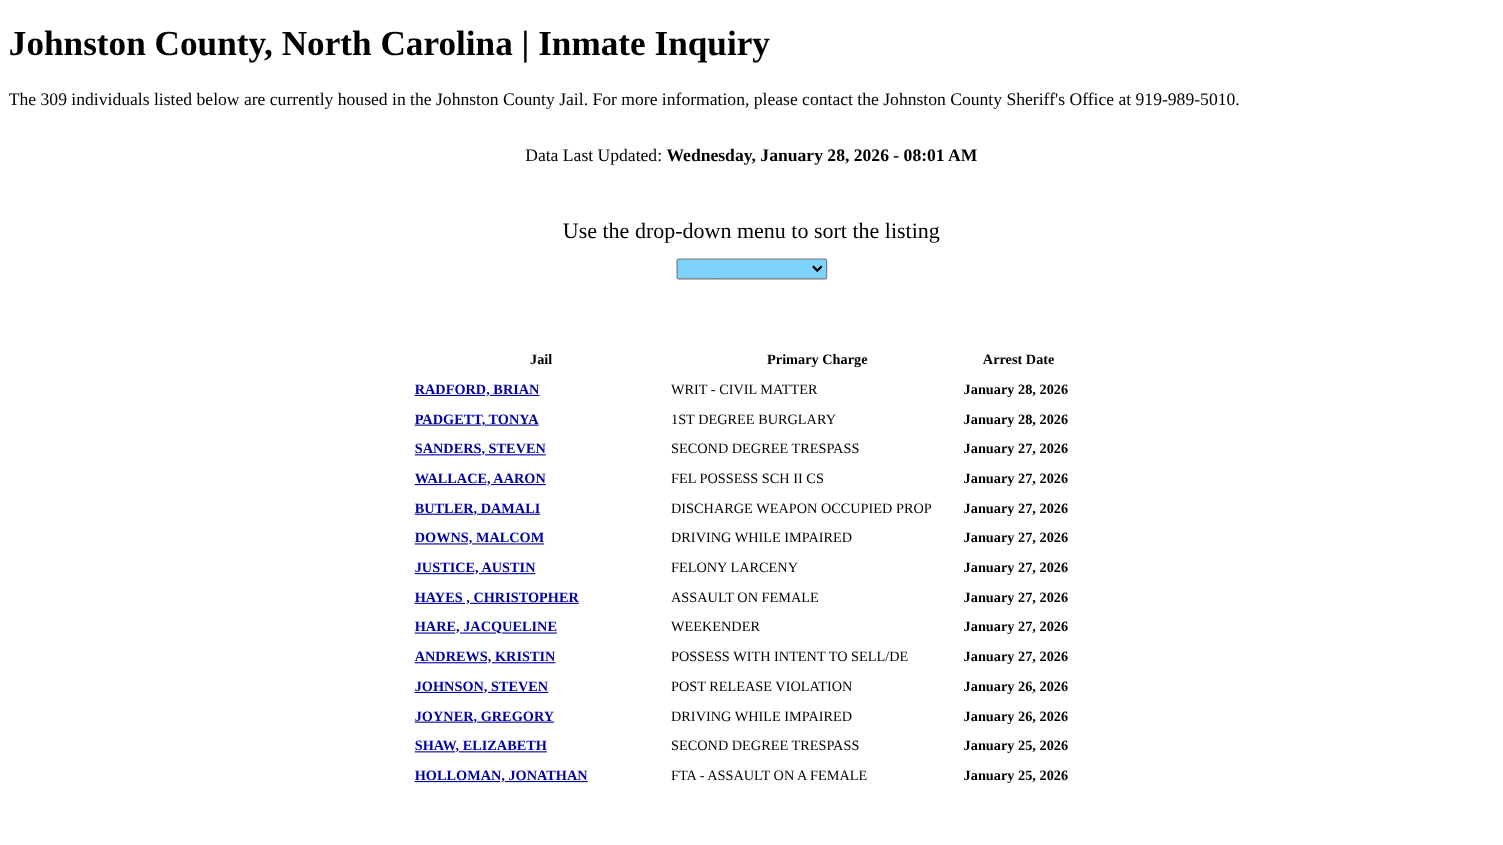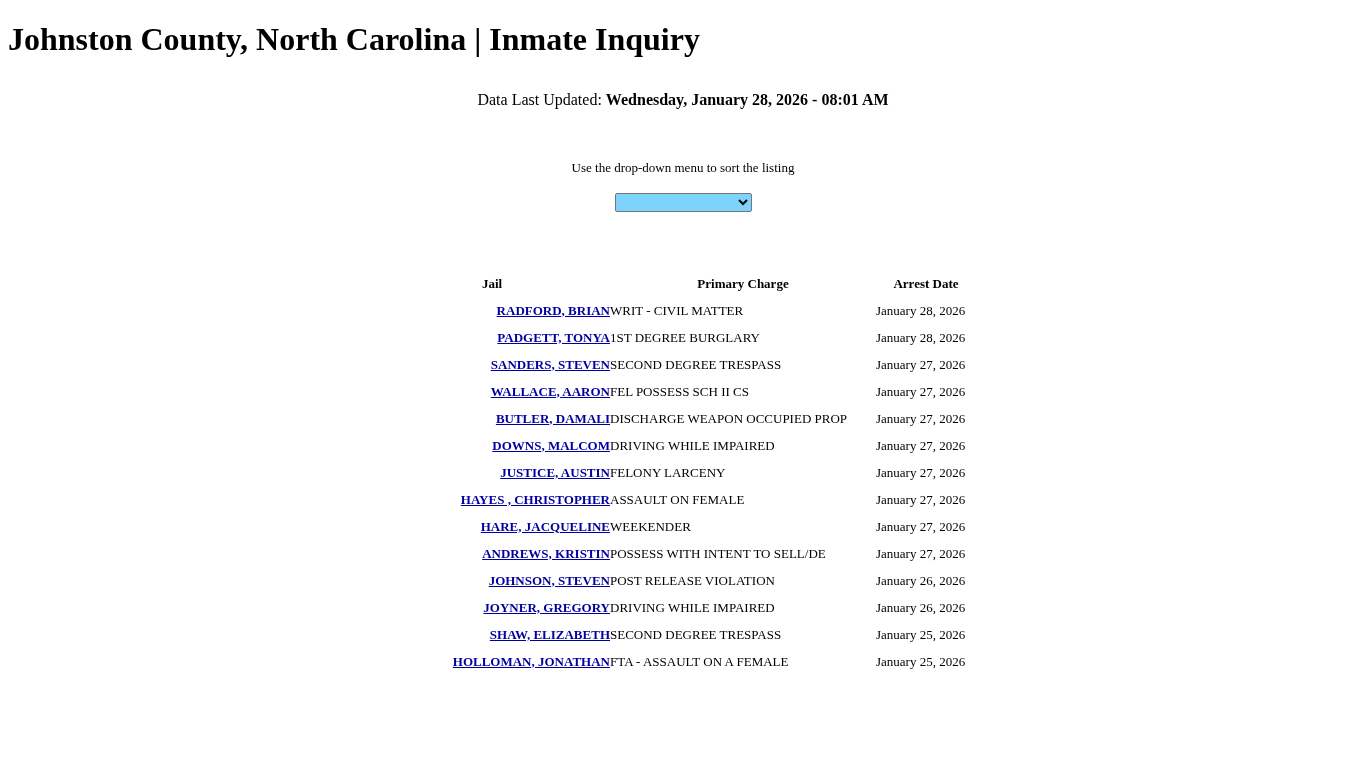--- a/index.html
+++ b/index.html
@@ -28,21 +28,21 @@
     }
     .updated {
       text-align: center;
       font-size: 16px;
       margin: 33px 0 0 0;
       line-height: 18px;
     }
     .updated b { font-weight: bold; font-family: Liberation Serif, serif; }
     .sort-note {
       text-align: center;
-      font-size: 13px;
+      font-size: 20px;
       margin: 50px 0 0 0;
       line-height: 18px;
     }
     .sort-wrap {
       text-align: center;
       margin-top: 16px;
     }
     select {
       font-family: "Liberation Sans", "DejaVu Sans", sans-serif;
       font-size: 13px;
@@ -67,34 +67,35 @@
       height: 27px;
       padding: 0 0 0 0;
       text-align: center;
     }
     table.listing td {
       font-size: 13px;
       height: 27px;
       padding: 0;
       white-space: nowrap;
     }
-    td.name-cell { width: 233px; padding-left: 3px !important; text-align: right; }
+    td.name-cell { width: 233px; padding-left: 3px !important; }
     td.charge-cell { width: 266px; }
-    td.date-cell { width: 100px; }
+    td.date-cell { width: 100px; font-weight: bold; }
     a.inmate-link {
       color: #0000a0;
       font-weight: bold;
       text-decoration: underline;
     }
   </style>
 </head>
 <body>
 
 <div class="page">
   <h1>Johnston County, North Carolina | Inmate Inquiry</h1>
+  <p class="intro">The 309 individuals listed below are currently housed in the Johnston County Jail. For more information, please contact the Johnston County Sheriff's Office at 919-989-5010.</p>
   <p class="updated">
     <span>Data Last Updated: </span><b>Wednesday, January 28, 2026 - 08:01 AM</b>
   </p>
   <p class="sort-note">Use the drop-down menu to sort the listing</p>
   <div class="sort-wrap">
     <select>
       <option>Sort By...</option>
     </select>
   </div>
 

